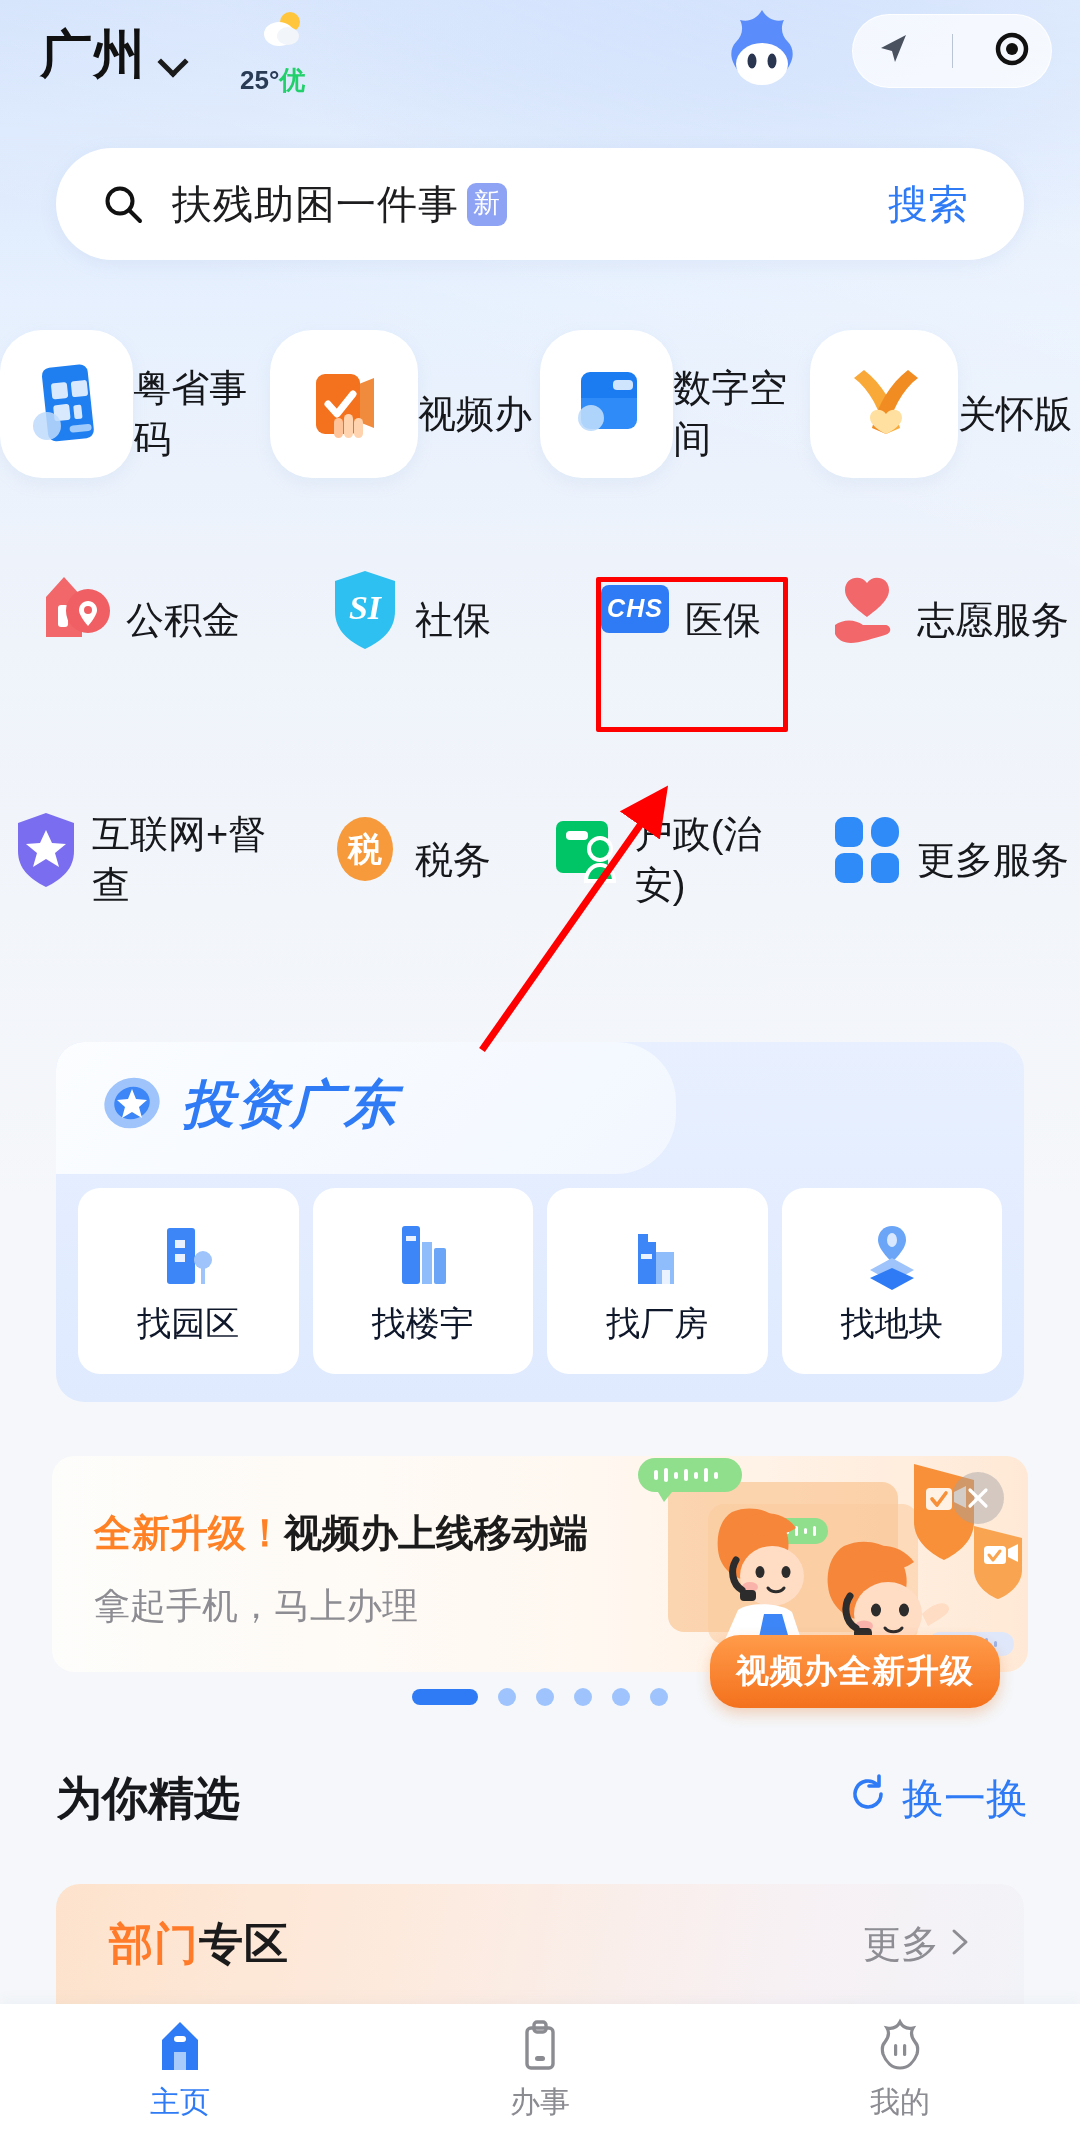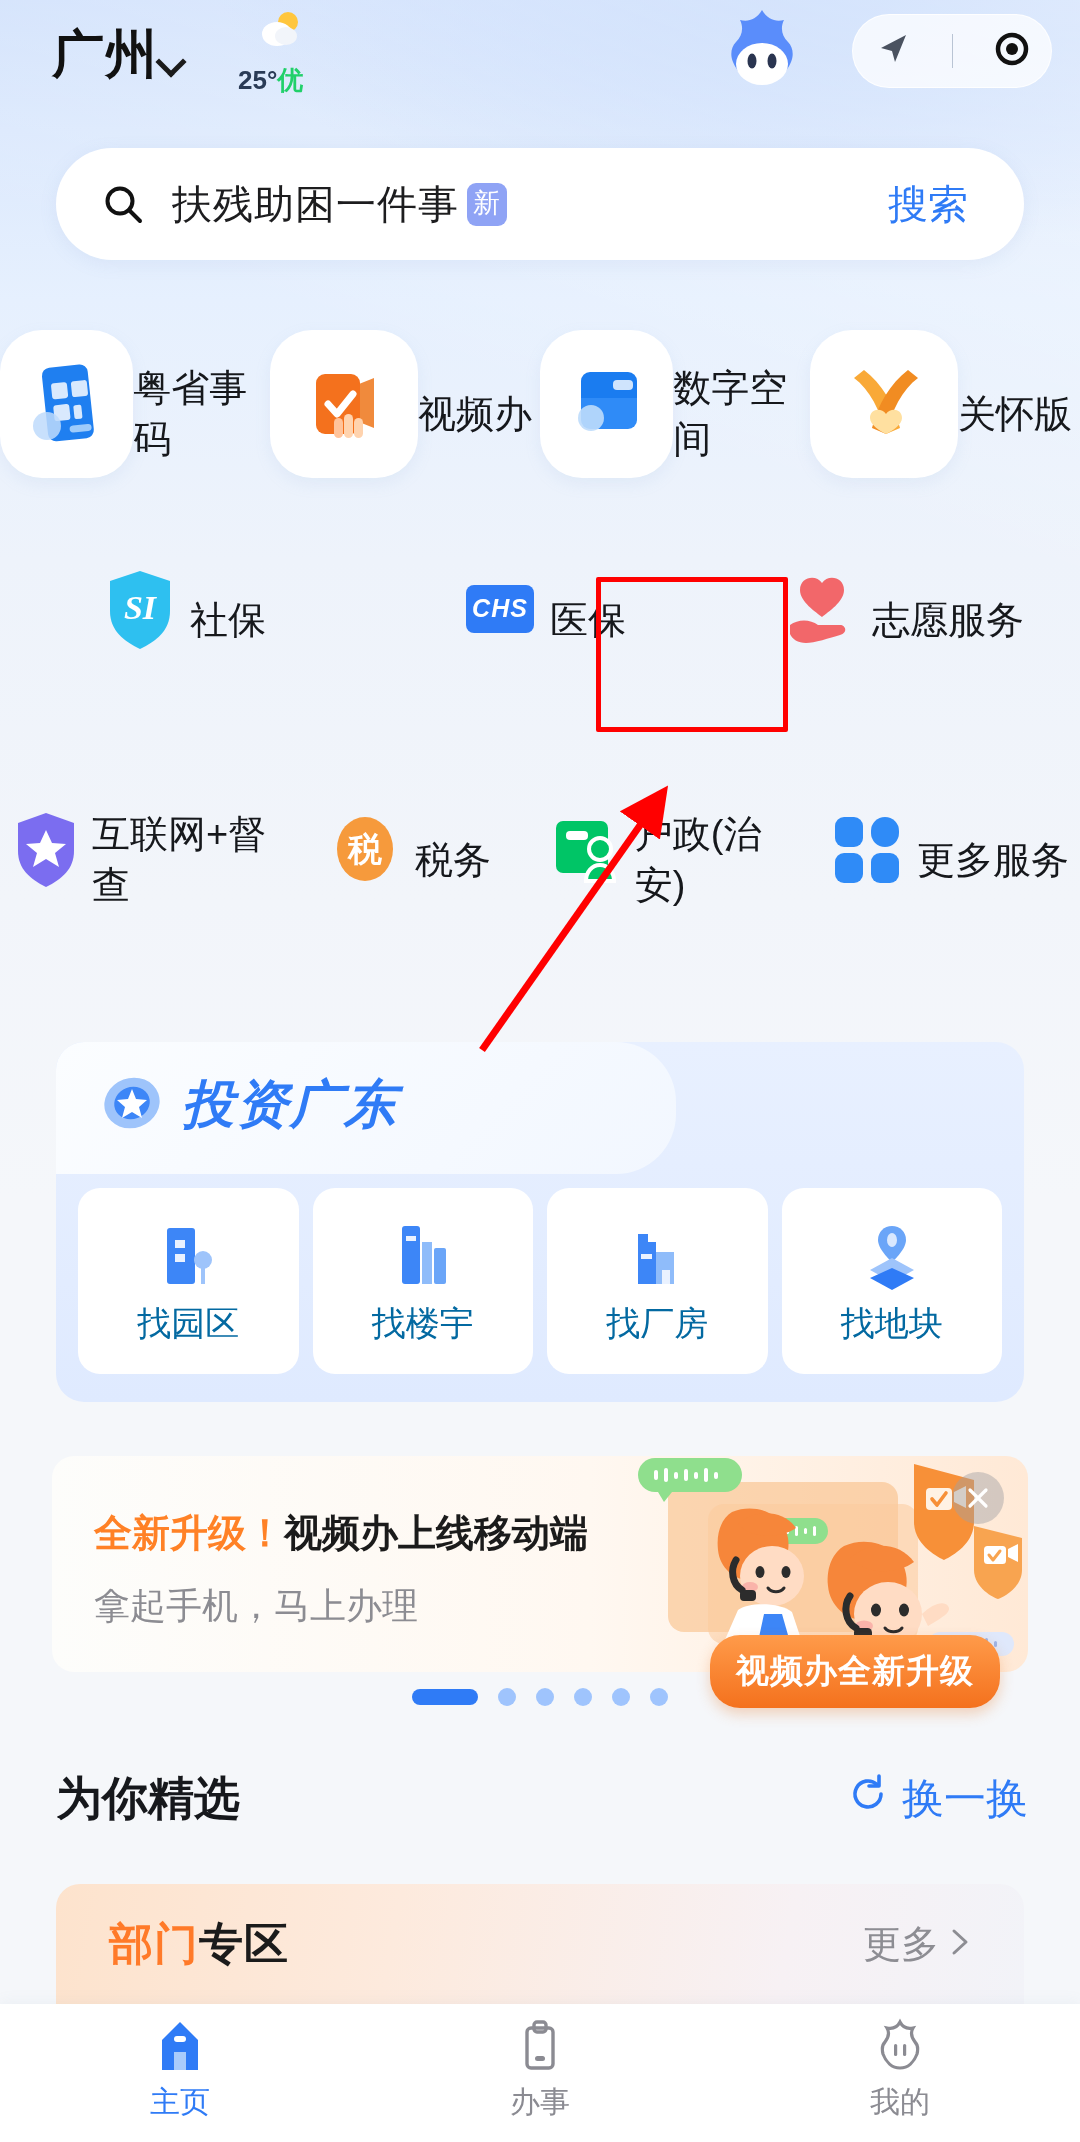--- a/index.html
+++ b/index.html
@@ -22,21 +22,21 @@
     position:absolute; left:0; right:0; top:0; height:1050px;
     background: linear-gradient(200deg, rgba(255,255,255,.45) 0%, rgba(255,255,255,0) 42%);
     pointer-events:none;
   }
 
   
   .header {
     position: absolute; top: 0; left: 0; right: 0; height: 110px;
     display: flex; align-items: center; padding: 0 28px;
   }
-  .city { display: flex; align-items: center; margin-left: 24px; }
+  .city { display: flex; align-items: center; gap: 14px; margin-left: 12px; }
   .city-name { font-size: 52px; font-weight: 700; color: #111; letter-spacing: 1px; }
   .chev-down {
     width: 24px; height: 24px; position: relative; top: 6px;
   }
   .chev-down::before{
     content:""; position:absolute; left:2px; top:2px;
     width: 17px; height: 17px; border-right: 5px solid #1b1b1b; border-bottom: 5px solid #1b1b1b;
     transform: rotate(45deg);
   }
   .weather { margin-left: 56px; text-align: right; position: relative; top: -2px;}
@@ -132,21 +132,21 @@
   .arrow-circle {
     width: 44px; height: 44px; border-radius: 50%; background: #2f7bf6;
     display: flex; align-items: center; justify-content: center;
   }
   .invest-items { display: flex; gap: 14px; padding: 14px 22px 0 22px; }
   .inv-card {
     flex: 1; height: 186px; background: #fff; border-radius: 22px;
     display: flex; flex-direction: column; align-items: center; justify-content: center;
   }
   .inv-card .ico { height: 84px; display:flex; align-items:center; }
-  .inv-card .label { margin-top: 2px; font-size: 34px; color: #0369a1; text-align: center; }
+  .inv-card .label { margin-top: 2px; font-size: 34px; color: #0f172a; text-align: center; }
 
   
   .promo {
     position: absolute; left: 52px; top: 1456px; width: 976px; height: 216px;
     background: linear-gradient(90deg,#fdfdfb 0%, #fff8f1 55%, #ffe9d6 100%);
     border-radius: 22px; overflow: visible;
   }
   .promo-clip { position:absolute; inset:0; border-radius:22px; overflow:hidden; }
   .promo-title { position: absolute; left: 42px; top: 52px; font-size: 38px; font-weight: 700; white-space: nowrap;}
   .promo-title .hl { color: #ff8126; }
@@ -314,20 +314,32 @@
           <path d="M32 18c18 14 30 34 36 58l-14 6C48 58 38 38 22 26z" fill="#f9a937"></path>
           <path d="M76 18C58 32 46 52 40 76l14 6c6-24 16-44 32-56z" fill="#f18c22"></path>
           <path d="M54 62c5-7 16-5 16 4 0 7-10 13-16 16-6-3-16-9-16-16 0-9 11-11 16-4z" fill="#ffe0a0"></path>
         </svg>
       </div>
       <div class="label">关怀版</div>
     </div>
   </div>
 
   <div class="grid-row row-s">
+    <div class="cell">
+      <div class="ico">
+        <svg width="92" height="92" viewBox="0 0 92 92">
+          <path d="M34 14 16 34v40h36V34z" fill="#f2676a"></path>
+          <rect x="28" y="42" width="10" height="22" rx="3" fill="#fff"></rect>
+          <circle cx="58" cy="48" r="22" fill="#ef5f63"></circle>
+          <path d="M58 38c5 0 9 4 9 9 0 6-9 16-9 16s-9-10-9-16c0-5 4-9 9-9z" fill="#fff"></path>
+          <circle cx="58" cy="47" r="4" fill="#ef5f63"></circle>
+        </svg>
+      </div>
+      <div class="label">公积金</div>
+    </div>
 
     <div class="cell">
       <div class="ico">
         <svg width="92" height="92" viewBox="0 0 92 92">
           <path d="M46 8 76 18v30c0 20-14 30-30 38-16-8-30-18-30-38V18z" fill="#2ec0f0"></path>
           <text x="46" y="56" font-family="Liberation Serif, serif" font-size="34" font-style="italic" font-weight="700" fill="#fff" text-anchor="middle">SI</text>
         </svg>
       </div>
       <div class="label">社保</div>
     </div>

